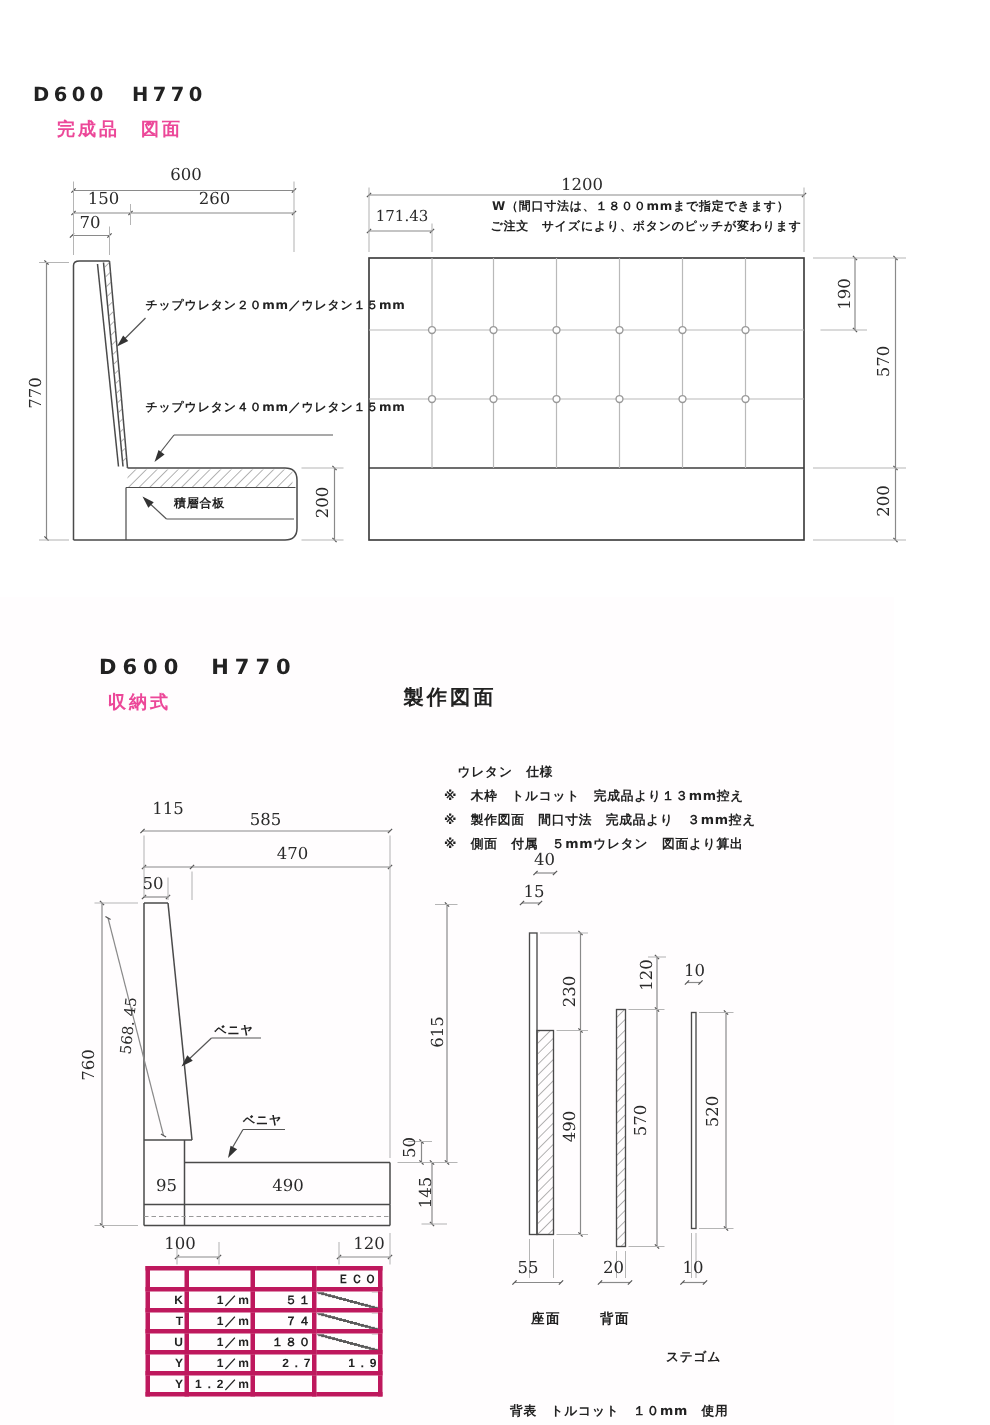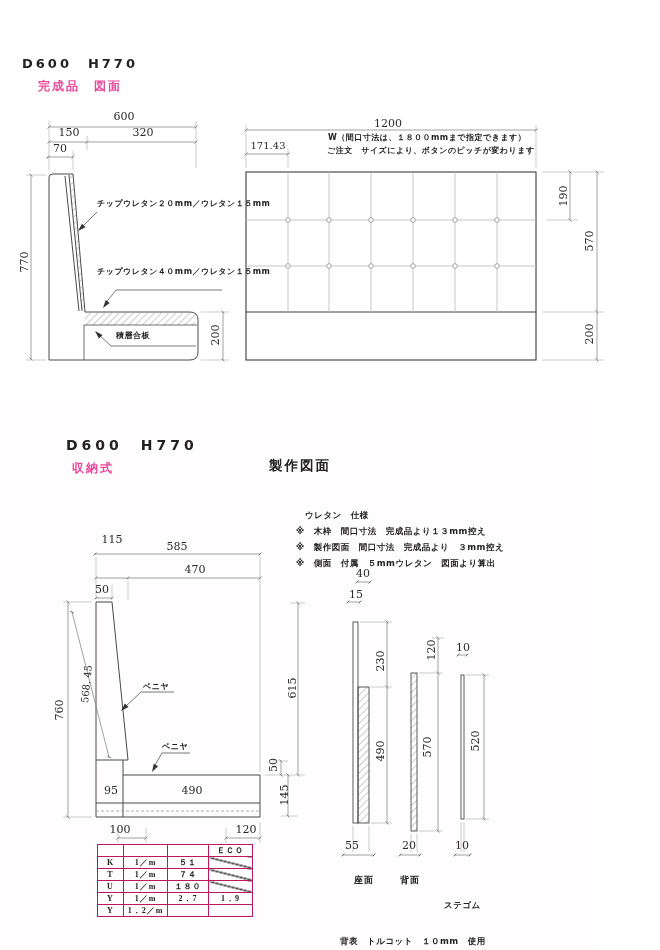--- a/index.html
+++ b/index.html
@@ -12,23 +12,23 @@
   .v{transform:translate(-50%,-50%) rotate(-90deg);}
   .vd{transform:translate(-50%,-50%) rotate(-84deg);}
   .jl{font-weight:bold;font-size:8px;letter-spacing:0.5px;color:#222;}
   .jm{font-weight:bold;font-size:8.5px;letter-spacing:0.5px;color:#222;margin-top:24px;}
   .jp{font-weight:bold;font-size:9px;letter-spacing:1px;color:#222;}
   .title{font-weight:bold;font-size:13px;letter-spacing:3px;color:#222;}
   .title2{font-weight:bold;font-size:14px;letter-spacing:4px;color:#222;}
   .subtitle{font-weight:bold;font-size:12px;letter-spacing:2px;color:#ec4899;}
   .heading{font-weight:bold;font-size:13.5px;letter-spacing:2px;color:#222;}
   table.ktable{position:absolute;border-collapse:collapse;table-layout:fixed;}
-  table.ktable td{border:1px solid #be185d;height:10px;padding:0;
-    font-size:8px;font-weight:bold;color:#222;text-align:center;vertical-align:middle;
-    font-family:Liberation Serif, serif;letter-spacing:1px;overflow:hidden;}
+  table.ktable td{border:3px solid #be185d;height:10px;padding:0;
+    font-size:8px;font-weight:bold;color:#222;text-align:right;vertical-align:middle;
+    font-family:Liberation Sans, sans-serif;letter-spacing:1px;overflow:hidden;}
   td.diag{background:linear-gradient(to top right,transparent 46%,#5a5a5a 46%,#5a5a5a 54%,transparent 54%);}
 </style>
 </head>
 <body>
 
 <div id="stage">
 
   <div style="position:absolute;left:0;top:398px;width:596px;height:552px;background:#fffdfe;"></div>
 
   <svg id="linework" width="660" height="950" xmlns="http://www.w3.org/2000/svg">
@@ -212,41 +212,41 @@
         <line x1="464" y1="822" x2="464" y2="852"></line>
       </g>
     </g>
   </svg>
 
   <div class="t title" style="left:22px;top:57px">D600　H770</div>
   <div class="t subtitle" style="left:38px;top:80px">完成品　図面</div>
 
   <div class="t dimtxt" style="left:124px;top:117px">600</div>
   <div class="t dimtxt" style="left:69px;top:133px">150</div>
-  <div class="t dimtxt" style="left:143px;top:133px">320</div>
+  <div class="t dimtxt" style="left:143px;top:133px">260</div>
   <div class="t dimtxt" style="left:60px;top:149px">70</div>
   <div class="t dimtxt v" style="left:24px;top:262px">770</div>
   <div class="t dimtxt v" style="left:215px;top:335px">200</div>
   <div class="t jl" style="left:97px;top:200px">チップウレタン２０mm／ウレタン１５mm</div>
   <div class="t jl" style="left:97px;top:268px">チップウレタン４０mm／ウレタン１５mm</div>
   <div class="t jl" style="left:116px;top:332px">積層合板</div>
 
   <div class="t dimtxt" style="left:388px;top:124px">1200</div>
   <div class="t dimtxt dimsm" style="left:268px;top:146px">171.43</div>
   <div class="t jl" style="left:328px;top:134px">W（間口寸法は、１８００mmまで指定できます）</div>
   <div class="t jl" style="left:327px;top:147px">ご注文　サイズにより、ボタンのピッチが変わります</div>
   <div class="t dimtxt v" style="left:563px;top:196px">190</div>
   <div class="t dimtxt v" style="left:589px;top:241px">570</div>
   <div class="t dimtxt v" style="left:589px;top:334px">200</div>
 
   <div class="t title2" style="left:66px;top:438px">D600　H770</div>
   <div class="t subtitle" style="left:72px;top:462px">収納式</div>
   <div class="t heading" style="left:269px;top:459px">製作図面</div>
   <div class="t jm" style="left:305px;top:487px">ウレタン　仕様</div>
-  <div class="t jm" style="left:296px;top:503px">※　木枠　間口寸法　完成品より１３mm控え</div>
+  <div class="t jm" style="left:296px;top:503px">※　木枠　トルコット　完成品より１３mm控え</div>
   <div class="t jm" style="left:296px;top:519px">※　製作図面　間口寸法　完成品より　３mm控え</div>
   <div class="t jm" style="left:296px;top:535px">※　側面　付属　５mmウレタン　図面より算出</div>
 
   <div class="t dimtxt" style="left:177px;top:547px">585</div>
   <div class="t dimtxt" style="left:112px;top:540px">115</div>
   <div class="t dimtxt" style="left:195px;top:570px">470</div>
   <div class="t dimtxt" style="left:102px;top:590px">50</div>
   <div class="t dimtxt v" style="left:59px;top:710px">760</div>
   <div class="t dimtxt dimsm vd" style="left:87px;top:684px">568. 45</div>
   <div class="t dimtxt v" style="left:292px;top:688px">615</div>

